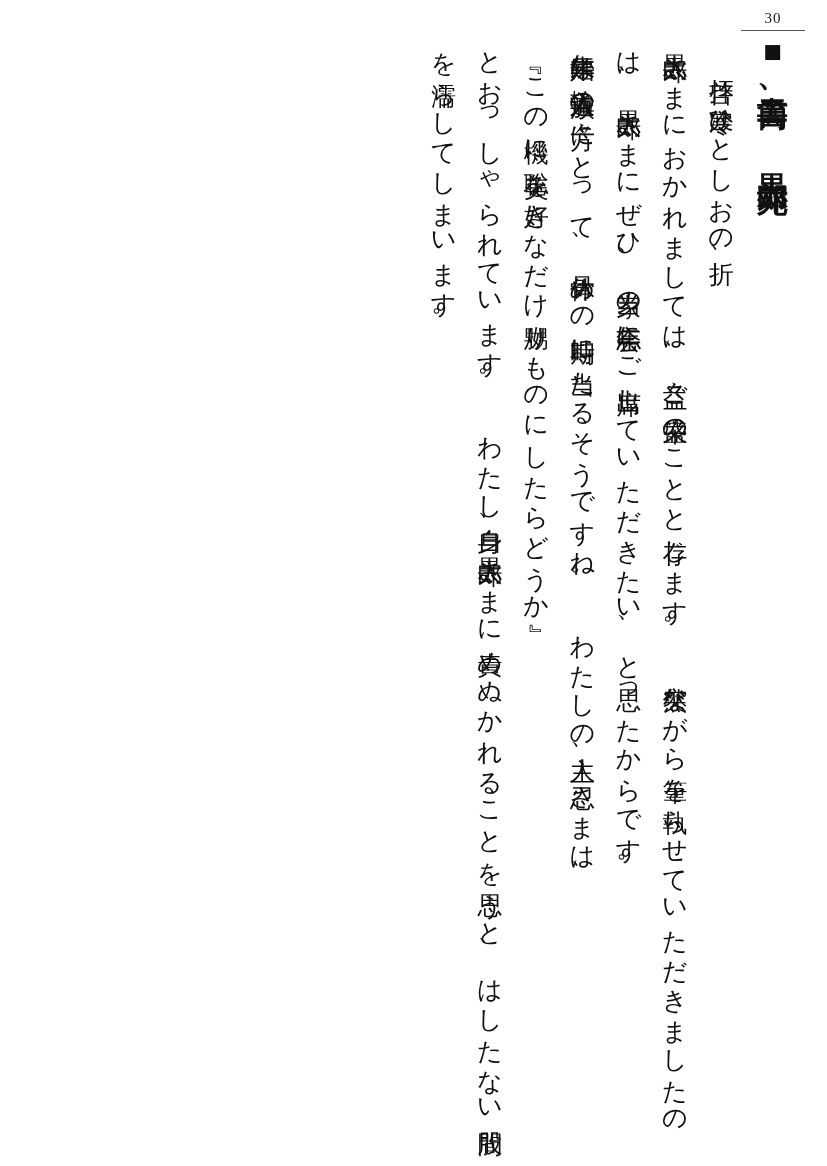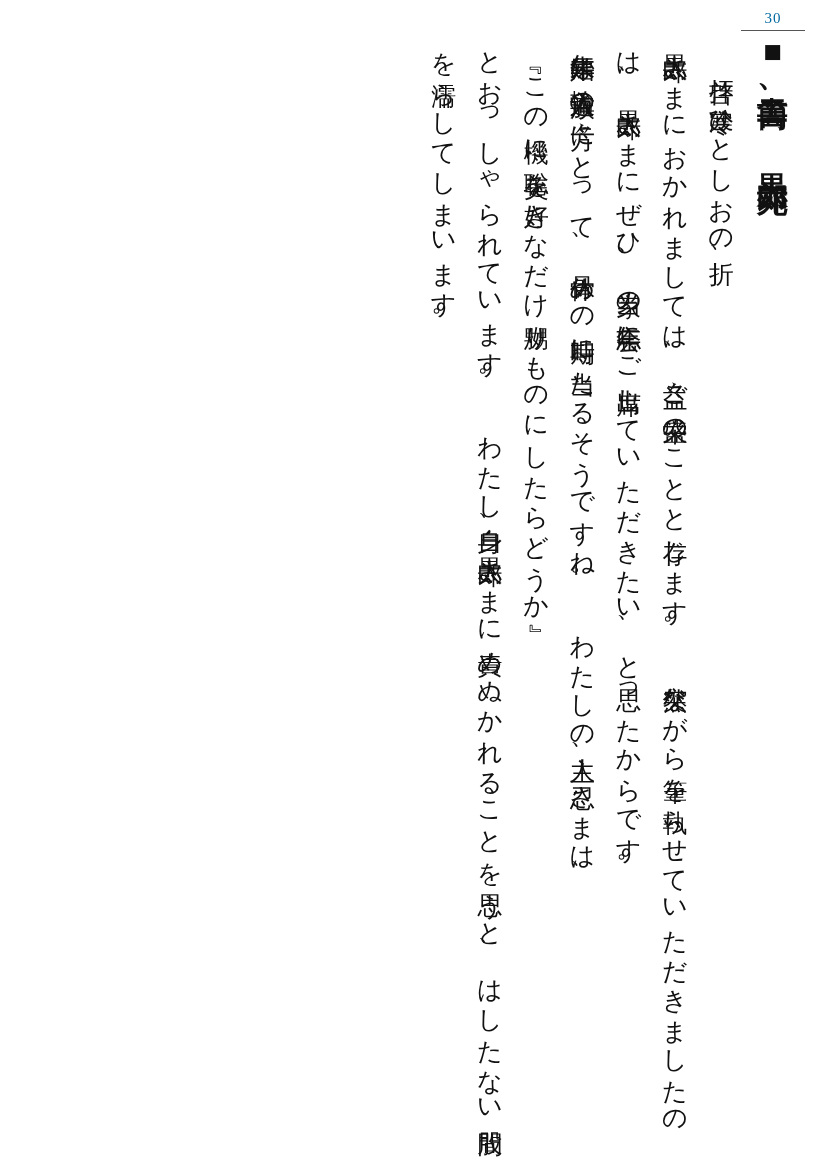--- a/index.html
+++ b/index.html
@@ -26,21 +26,21 @@
 
   
   .page-number {
     position: absolute;
     top: 10px;
     right: 22px;
     width: 64px;
     text-align: center;
     font-size: 15px;
     font-family: "Liberation Serif", "DejaVu Serif", serif;
-    color: #0369a1;
+    color: #0f172a;
     padding-bottom: 3px;
     border-bottom: 1px solid #555555;
     letter-spacing: 1px;
   }
 
   
   .vtext {
     position: absolute;
     top: 34px;
     right: 26px;

